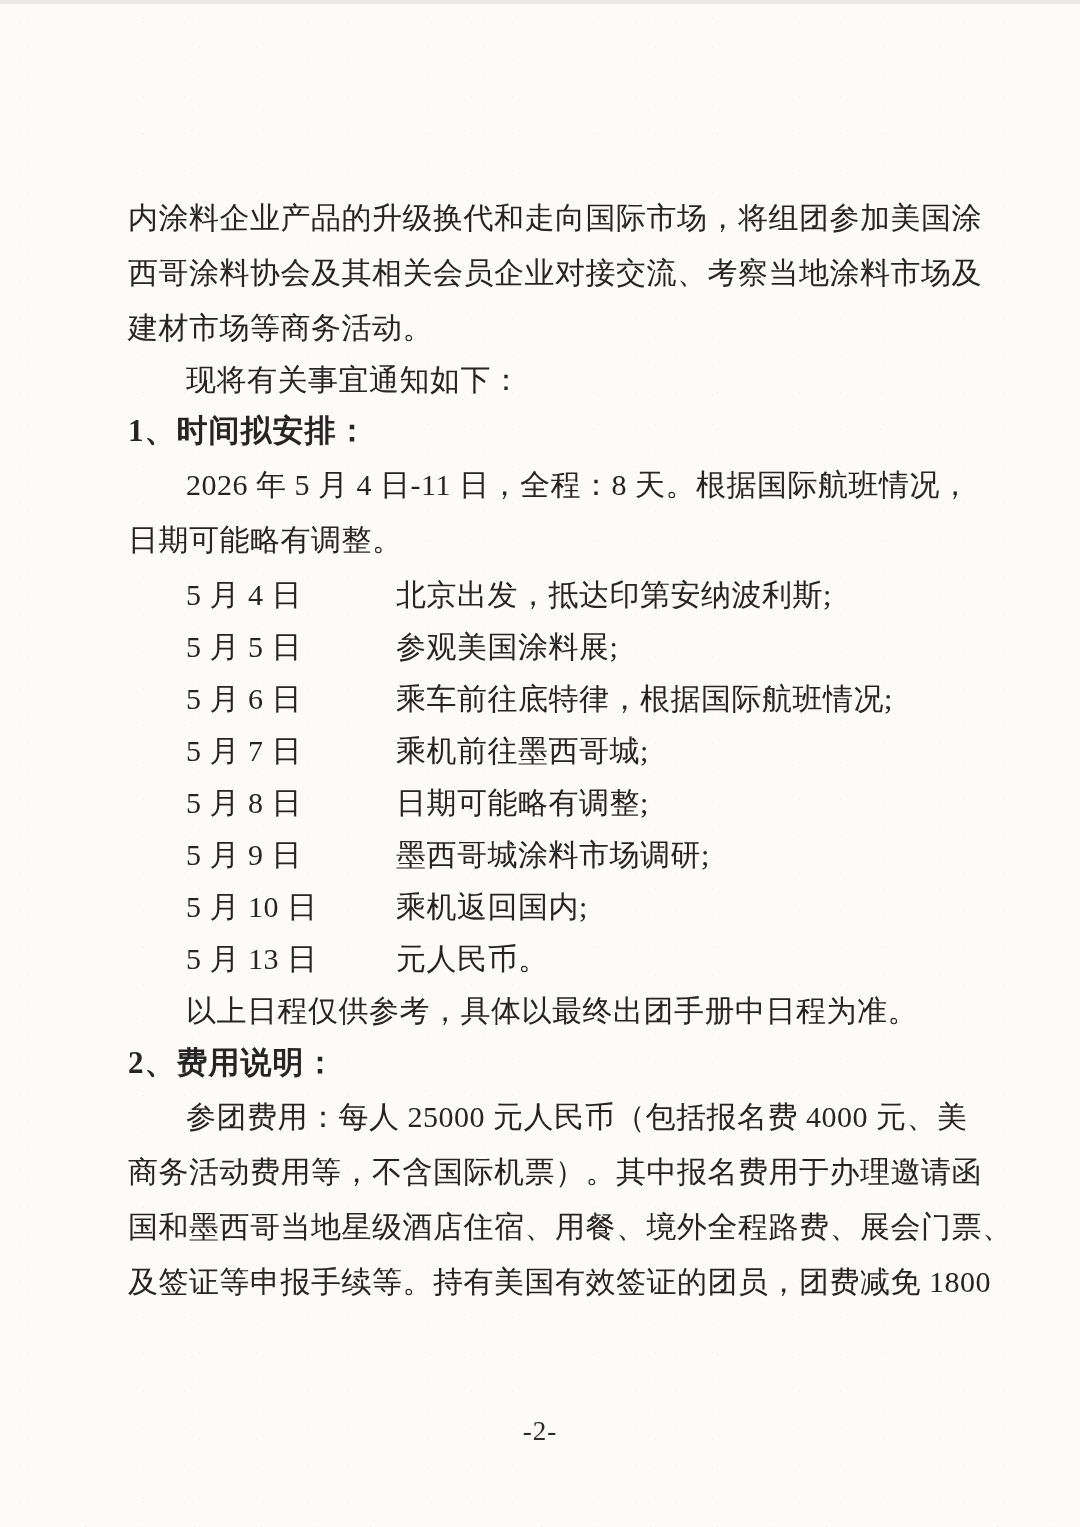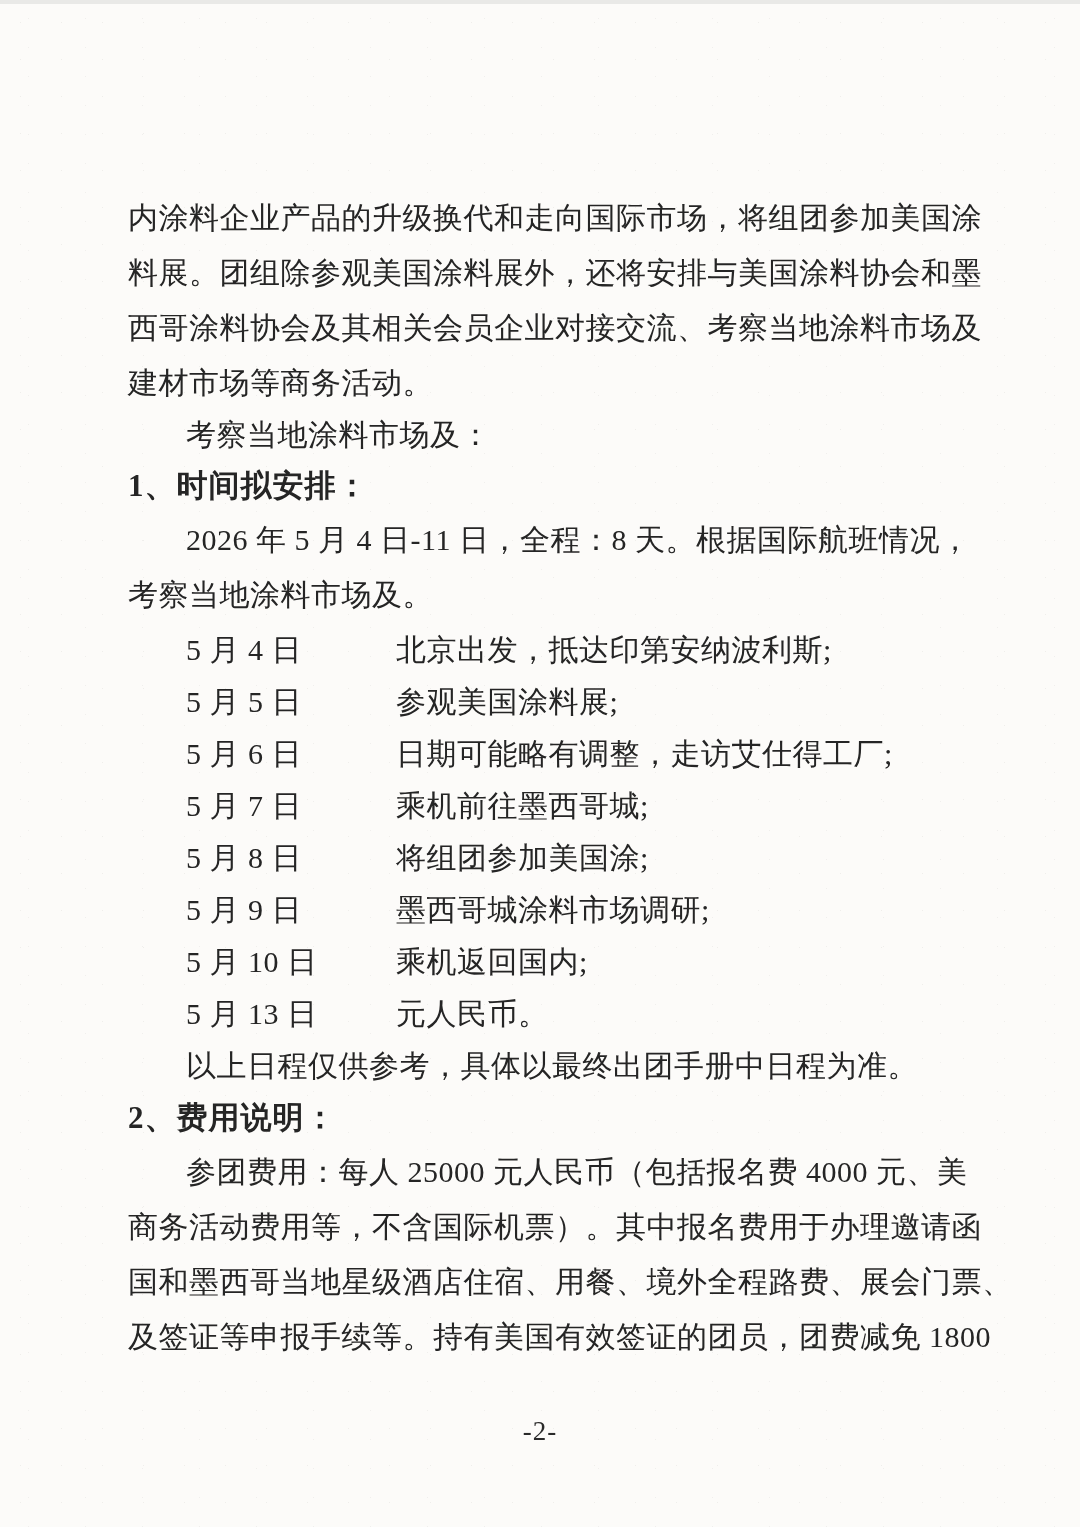--- a/index.html
+++ b/index.html
@@ -65,56 +65,55 @@
   }
 </style>
 </head>
 <body>
 
 <div class="page">
   <div class="content">
 
     <p class="para">
       <span class="line">内涂料企业产品的升级换代和走向国际市场，将组团参加美国涂</span>
-      <span class="line">料展。团组除参观美国涂料展外，还将安排与美国涂料协会和墨</span>
       <span class="line">西哥涂料协会及其相关会员企业对接交流、考察当地涂料市场及</span>
       <span class="line">建材市场等商务活动。</span>
     </p>
 
     <p class="para">
-      <span class="line indent notice-line">考察当地涂料市场及：</span>
+      <span class="line indent notice-line">现将有关事宜通知如下：</span>
     </p>
 
     <h2 class="heading">1、时间拟安排：</h2>
 
     <p class="para">
       <span class="line indent">2026 年 5 月 4 日-11 日，全程：8 天。根据国际航班情况，</span>
-      <span class="line">考察当地涂料市场及。</span>
+      <span class="line">日期可能略有调整。</span>
     </p>
 
     <div class="itinerary">
       <div class="itin-row">
         <span class="itin-date">5 月 4 日</span>
         <span class="itin-activity">北京出发，抵达印第安纳波利斯;</span>
       </div>
       <div class="itin-row">
         <span class="itin-date">5 月 5 日</span>
         <span class="itin-activity">参观美国涂料展;</span>
       </div>
       <div class="itin-row">
         <span class="itin-date">5 月 6 日</span>
-        <span class="itin-activity">日期可能略有调整，走访艾仕得工厂;</span>
+        <span class="itin-activity">乘车前往底特律，根据国际航班情况;</span>
       </div>
       <div class="itin-row">
         <span class="itin-date">5 月 7 日</span>
         <span class="itin-activity">乘机前往墨西哥城;</span>
       </div>
       <div class="itin-row">
         <span class="itin-date">5 月 8 日</span>
-        <span class="itin-activity">将组团参加美国涂;</span>
+        <span class="itin-activity">日期可能略有调整;</span>
       </div>
       <div class="itin-row">
         <span class="itin-date">5 月 9 日</span>
         <span class="itin-activity">墨西哥城涂料市场调研;</span>
       </div>
       <div class="itin-row">
         <span class="itin-date">5 月 10 日</span>
         <span class="itin-activity">乘机返回国内;</span>
       </div>
       <div class="itin-row">

